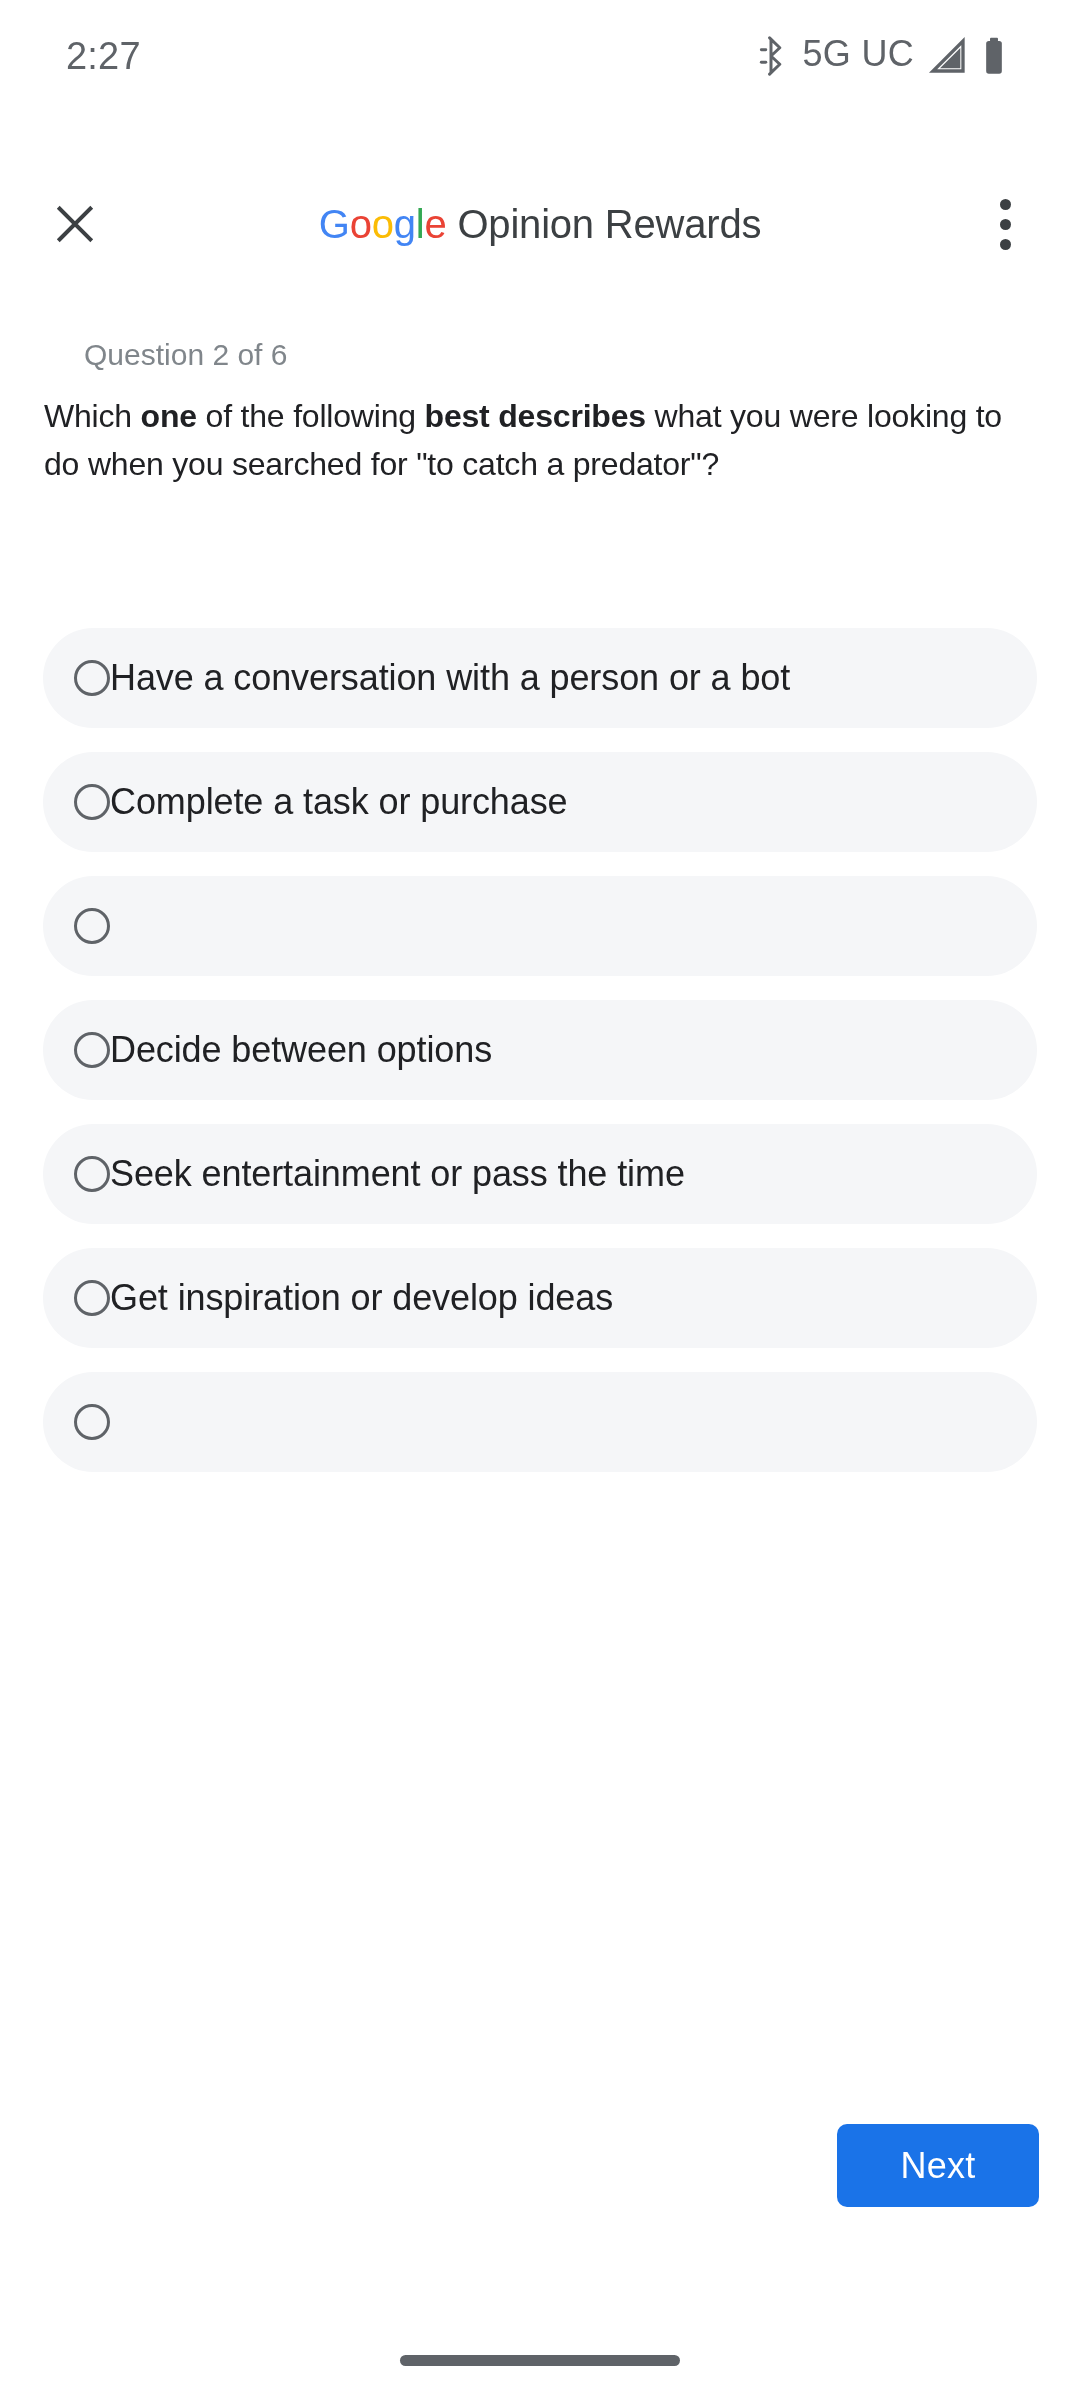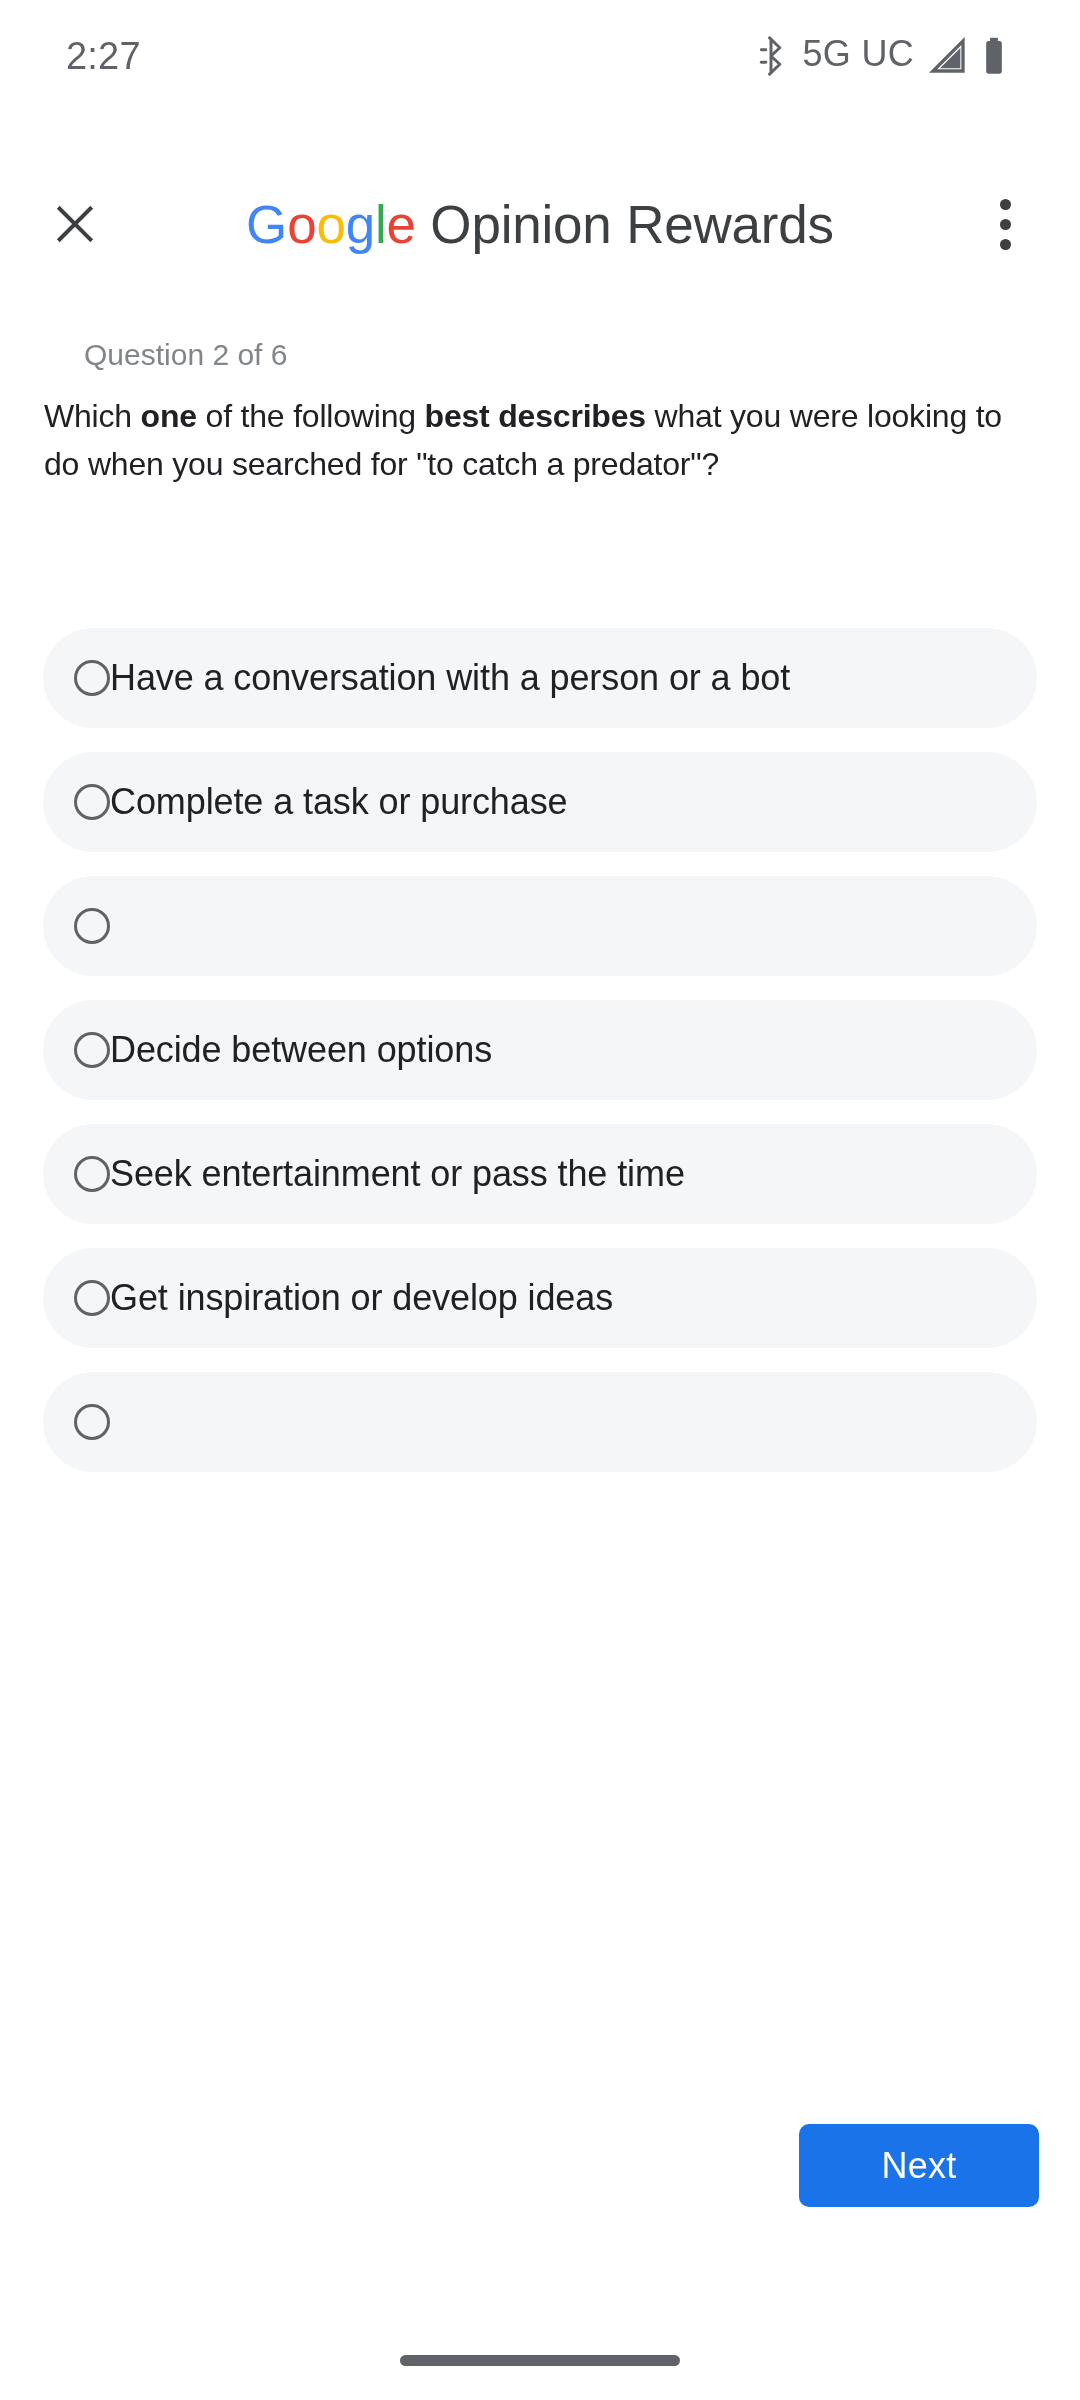--- a/index.html
+++ b/index.html
@@ -83,21 +83,21 @@
   .overflow-btn span {
     display: block;
     width: 11px; height: 11px;
     border-radius: 50%;
     background: #3c4043;
   }
   .app-title {
     position: absolute;
     left: 0; right: 0;
     text-align: center;
-    font-size: 53px;
+    font-size: 40px;
     letter-spacing: -0.2px;
     white-space: nowrap;
     line-height: 1;
   }
   .logo-g1 { color: #4285F4; }
   .logo-o1 { color: #EA4335; }
   .logo-o2 { color: #FBBC05; }
   .logo-g2 { color: #4285F4; }
   .logo-l  { color: #34A853; }
   .logo-e  { color: #EA4335; }
@@ -156,21 +156,21 @@
     color: #202124;
     letter-spacing: -0.1px;
     line-height: 1;
   }
 
   
   .next-btn {
     position: absolute;
     right: 41px;
     bottom: 193px;
-    width: 240px;
+    width: 202px;
     height: 83px;
     background: #1a73e8;
     border-radius: 10px;
     display: flex;
     align-items: center;
     justify-content: center;
     border: none;
     cursor: pointer;
     padding: 0;
   }

